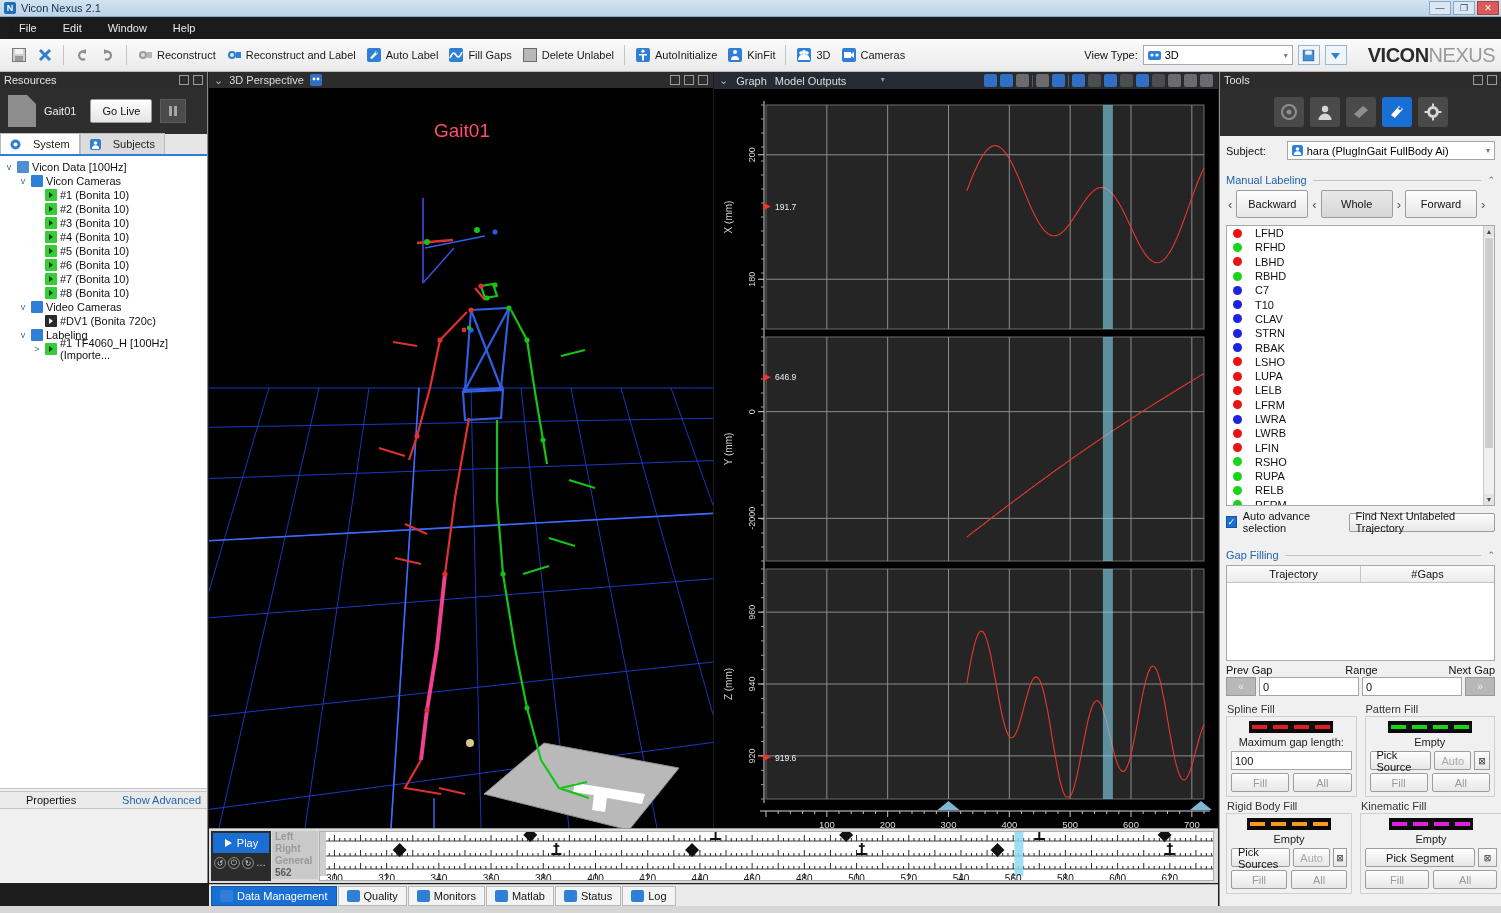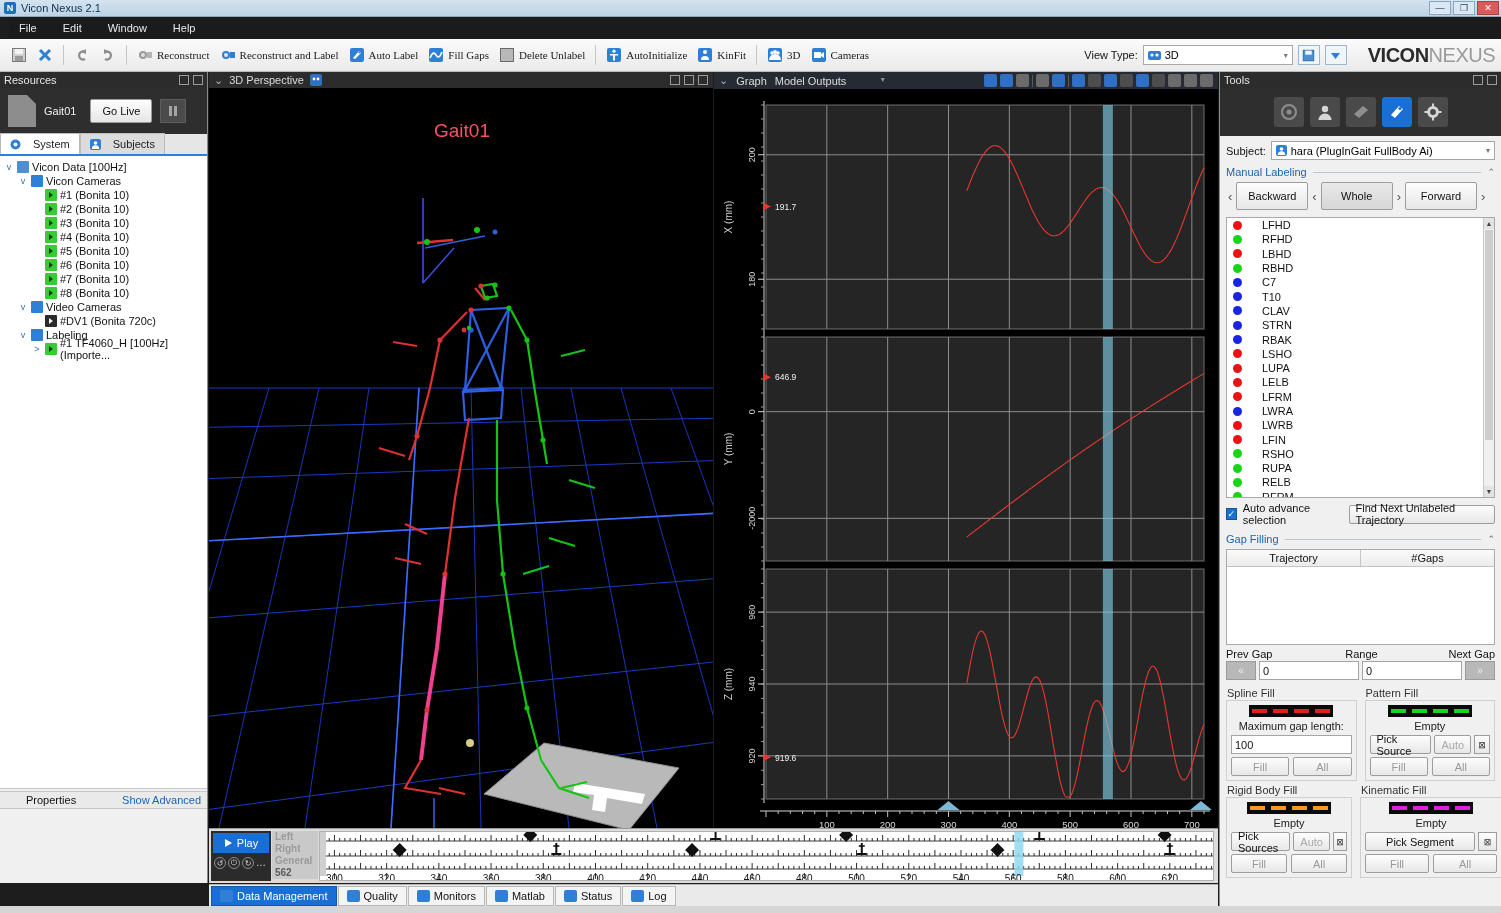--- a/index.html
+++ b/index.html
@@ -23,21 +23,21 @@
   
   .menubar { position:absolute; left:9px; top:17px; width:1501px; height:22px;
     background:#1b1b1b; display:flex; align-items:center; padding-left:10px; gap:26px; }
   .menubar span { color:#e8e8e8; font-size:11px; }
 
   
   .toolbar { position:absolute; left:0; top:39px; width:1501px; height:33px;
     background:linear-gradient(#fbfbfb,#eaeaea); border-bottom:1px solid #b9b9b9;
     display:flex; align-items:center; padding:0 6px; }
   .tbtn { display:flex; align-items:center; gap:4px; height:26px; padding:0 5px;
-    color:#1a1a1a; font-size:11px; white-space:nowrap;font-family:Liberation Serif, serif; }
+    color:#1a1a1a; font-size:11px; white-space:nowrap; }
   .tsep { width:1px; height:20px; background:#c6c6c6; margin:0 5px; }
   .ico { width:16px; height:16px; display:inline-block; flex:none; }
   .viewtype { margin-left:auto; display:flex; align-items:center; gap:5px; }
   .viewtype .lbl { font-size:11px; color:#111; }
   .vtsel { width:150px; height:20px; border:1px solid #a8a8a8; background:#fff;
     display:flex; align-items:center; padding:0 4px; gap:4px; font-size:11px; position:relative; }
   .vtsel .caret { position:absolute; right:4px; color:#777; font-size:8px; }
   .sbtn { width:22px; height:20px; border:1px solid #9cb7cd; background:#eef5fb;
     display:flex; align-items:center; justify-content:center; }
   .brand { margin-left:16px; font-size:20px; letter-spacing:-0.5px; }
@@ -132,38 +132,38 @@
   .btabico { width:13px; height:12px; background:#2f7fd6; border-radius:2px; flex:none; }
 
   
   .tools { position:absolute; left:1219px; top:72px; width:282px; height:841px; background:#f0f0f0;
     border-left:1px solid #8a8a8a; }
   .toolsbar { height:48px; background:#2e2e2e; display:flex; align-items:center;
     justify-content:center; gap:6px; }
   .tibtn { width:30px; height:30px; background:#4a4a4a; border-radius:3px; display:flex;
     align-items:center; justify-content:center; color:#cfcfcf; font-size:15px; }
   .tibtn.on { background:#1a6fd4; color:#fff; }
-  .subjrow { display:flex; align-items:center; gap:5px; padding:5px 6px 3px 6px; }
+  .subjrow { display:flex; align-items:center; gap:21px; padding:5px 6px 3px 6px; }
   .subjrow .lb { font-size:11px; color:#111; }
   .subjsel { flex:1; height:19px; background:#fff; border:1px solid #a5a5a5; display:flex;
     align-items:center; gap:4px; padding:0 4px; font-size:11px; position:relative; }
   .subjsel .caret { position:absolute; right:4px; color:#777; font-size:8px; }
-  .sechdr { display:flex; align-items:center; gap:6px; padding:3px 6px 1px 6px; }
+  .sechdr { display:flex; align-items:center; gap:6px; padding:3px 6px 1px 6px;margin-top:8px; }
   .sechdr .st { font-size:11px; color:#1d63ad; white-space:nowrap; }
   .sechdr .ln { flex:1; height:1px; background:#b9c6d4; }
   .sechdr .cv { color:#666; font-size:9px; }
   .navrow { display:flex; align-items:center; gap:4px; padding:3px 8px; }
   .navrow .ar { color:#555; font-size:13px; }
   .nbtn { height:28px; padding:0 4px; min-width:72px; background:linear-gradient(#fdfdfd,#e7e7e7);
     border:1px solid #9d9d9d; border-radius:2px; font-size:11px; display:flex;
     align-items:center; justify-content:center; color:#111; }
   .nbtn.mid { background:linear-gradient(#e9e9e9,#d6d6d6); }
   .mklist { margin:4px 6px 0 6px; height:281px; background:#fff; border:1px solid #a9a9a9;
     position:relative; overflow:hidden; }
-  .mkrow { display:flex; align-items:center; gap:20px; height:14.3px; padding-left:6px; }
+  .mkrow { display:flex; align-items:center; gap:13px; height:14.3px; padding-left:6px; }
   .dot { width:9px; height:9px; border-radius:50%; flex:none; }
   .mkrow span { font-size:11px; color:#111; }
   .mkscroll { position:absolute; right:0; top:0; width:11px; height:100%; background:#f0f0f0;
     border-left:1px solid #c8c8c8; }
   .mkscroll .ar { height:11px; background:#e3e3e3; color:#444; font-size:7px;
     display:flex; align-items:center; justify-content:center; }
   .mkscroll .ar.bot { position:absolute; bottom:0; left:0; right:0; }
   .mkscroll .thumb { position:absolute; top:12px; left:1px; right:1px; height:210px; background:#cdcdcd; }
   .autorow { display:flex; align-items:center; gap:6px; padding:4px 6px; }
   .cbx { width:12px; height:12px; background:#1a6fd4; color:#fff; font-size:9px;

